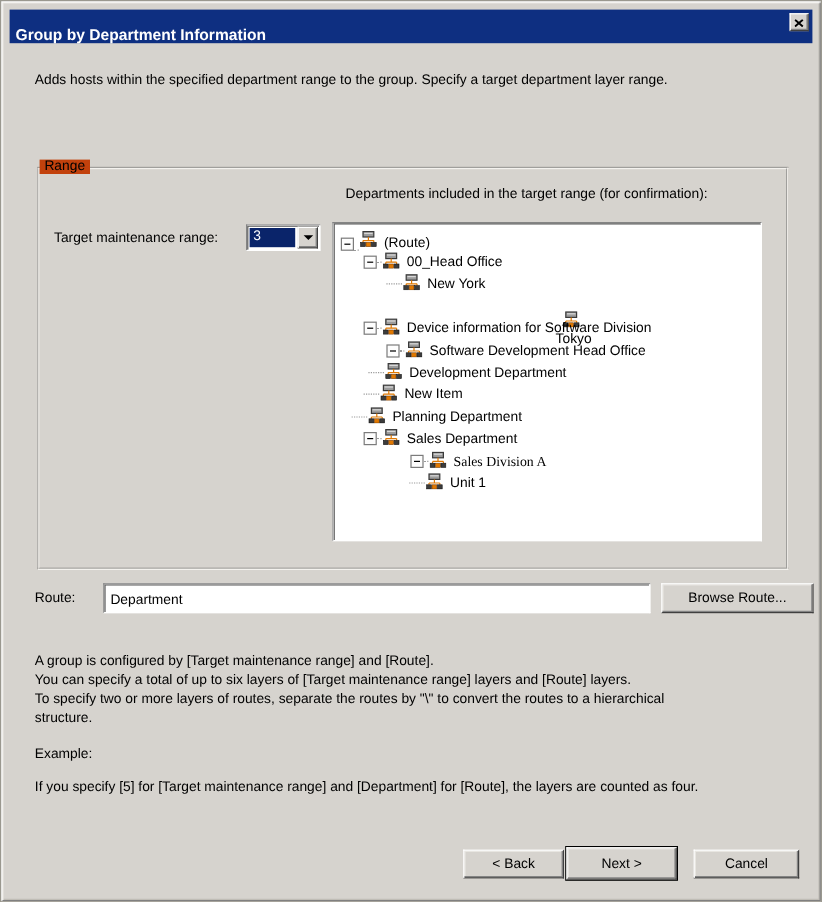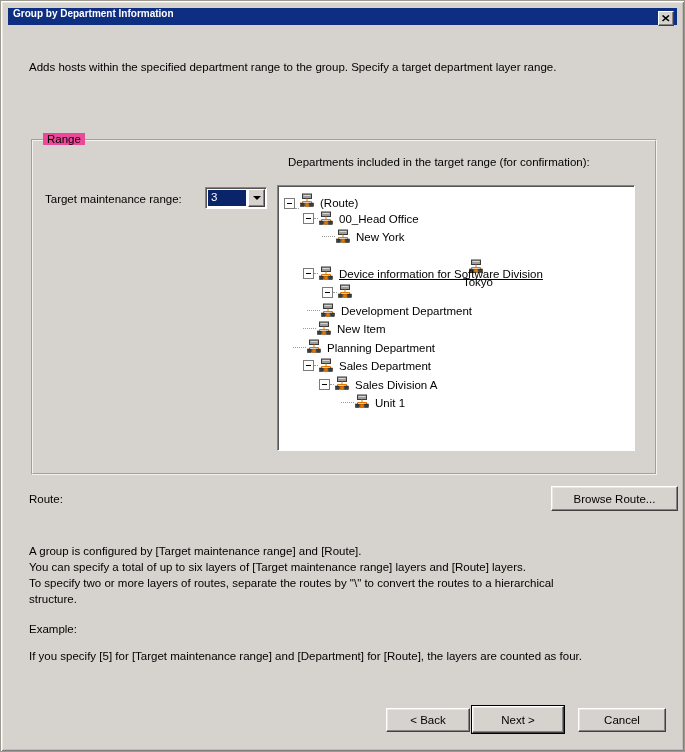--- a/index.html
+++ b/index.html
@@ -7,42 +7,42 @@
   .dialog {
     position:relative; width:685px; height:752px;
     background:#d6d3ce;
     font-family:"Liberation Sans", sans-serif;
     font-size:11.5px; color:#000;
     border:1px solid #9a988f;
     box-shadow: inset 1px 1px 0 #ffffff, inset -1px -1px 0 #808080,
                 inset 2px 2px 0 #e8e6e1, inset -2px -2px 0 #c0bdb6;
   }
   .titlebar {
-    position:absolute; left:7px; top:7px; right:7px; height:17px;
-    display:flex; align-items:flex-start;
+    position:absolute; left:7px; top:7px; right:7px; height:28px;
+    display:flex; align-items:flex-end;
     padding-left:5px;
-    color:#fff; font-weight:bold; font-size:10px;
+    color:#fff; font-weight:bold; font-size:13px;
   }
   .close-btn {
     position:absolute; right:3px; top:3px; width:16px; height:15px;
     background:#d6d3ce;
     border:1px solid; border-color:#ffffff #404040 #404040 #ffffff;
     box-shadow: inset -1px -1px 0 #848484;
     display:flex; align-items:center; justify-content:center;
     cursor:default;
   }
   .intro { position:absolute; left:28px; top:60px; width:636px; }
 
   .groupbox {
     position:absolute; left:30px; top:138px; width:626px; height:336px;
     border:2px groove #f4f2ee;
   }
   .groupbox-legend {
-    position:absolute; left:10px; top:-8px;
-    background:#ec4899; padding:0 4px;
+    position:absolute; left:0; top:-8px;
+    background:#c2410c; padding:0 4px;
   }
   .tree-caption { position:absolute; left:255px; top:15px; width:365px; }
   .target-label  { position:absolute; left:12px; top:52px; }
 
   .combo {
     position:absolute; left:172px; top:46px; width:62px; height:22px;
     background:#fff;
     border:1px solid; border-color:#848484 #ffffff #ffffff #848484;
     box-shadow: inset 1px 1px 0 #555555;
     display:flex;
@@ -190,21 +190,21 @@
           <span class="node-icon"><svg width="16" height="14" viewBox="0 0 16 14">
               <rect x="3.5" y="1" width="9" height="4.5" fill="#9c9c9c" stroke="#3a3a3a" stroke-width="1"></rect>
               <rect x="4.5" y="2" width="7" height="1" fill="#d8d8d8"></rect>
               <path d="M8 5.5 V8.5 M3.5 8.5 H12.5 M3.5 8.5 V10 M12.5 8.5 V10" stroke="#e07800" stroke-width="1" fill="none"></path>
               <rect x="1.5" y="10" width="4" height="3.5" fill="#3c3c3c" stroke="#141414" stroke-width="0.5"></rect>
               <rect x="6" y="10" width="4" height="3.5" fill="#e07800" stroke="#7a3c00" stroke-width="0.5"></rect>
               <rect x="10.5" y="10" width="4" height="3.5" fill="#3c3c3c" stroke="#141414" stroke-width="0.5"></rect>
             </svg></span>
           <span class="tree-label">Tokyo</span>
         </div>
-        <div class="tree-row" style="padding-left: 25px; text-decoration: underline;">
+        <div class="tree-row" style="padding-left: 25px;">
           <div class="expander"></div>
           <div class="dash-short"></div>
           <span class="node-icon"><svg width="16" height="14" viewBox="0 0 16 14">
               <rect x="3.5" y="1" width="9" height="4.5" fill="#9c9c9c" stroke="#3a3a3a" stroke-width="1"></rect>
               <rect x="4.5" y="2" width="7" height="1" fill="#d8d8d8"></rect>
               <path d="M8 5.5 V8.5 M3.5 8.5 H12.5 M3.5 8.5 V10 M12.5 8.5 V10" stroke="#e07800" stroke-width="1" fill="none"></path>
               <rect x="1.5" y="10" width="4" height="3.5" fill="#3c3c3c" stroke="#141414" stroke-width="0.5"></rect>
               <rect x="6" y="10" width="4" height="3.5" fill="#e07800" stroke="#7a3c00" stroke-width="0.5"></rect>
               <rect x="10.5" y="10" width="4" height="3.5" fill="#3c3c3c" stroke="#141414" stroke-width="0.5"></rect>
             </svg></span>
@@ -214,20 +214,21 @@
           <div class="expander"></div>
           <div class="dash-short"></div>
           <span class="node-icon"><svg width="16" height="14" viewBox="0 0 16 14">
               <rect x="3.5" y="1" width="9" height="4.5" fill="#9c9c9c" stroke="#3a3a3a" stroke-width="1"></rect>
               <rect x="4.5" y="2" width="7" height="1" fill="#d8d8d8"></rect>
               <path d="M8 5.5 V8.5 M3.5 8.5 H12.5 M3.5 8.5 V10 M12.5 8.5 V10" stroke="#e07800" stroke-width="1" fill="none"></path>
               <rect x="1.5" y="10" width="4" height="3.5" fill="#3c3c3c" stroke="#141414" stroke-width="0.5"></rect>
               <rect x="6" y="10" width="4" height="3.5" fill="#e07800" stroke="#7a3c00" stroke-width="0.5"></rect>
               <rect x="10.5" y="10" width="4" height="3.5" fill="#3c3c3c" stroke="#141414" stroke-width="0.5"></rect>
             </svg></span>
+          <span class="tree-label">Software Development Head Office</span>
         </div>
         <div class="tree-row" style="padding-left: 29px;">
           <div class="dash"></div>
           <span class="node-icon"><svg width="16" height="14" viewBox="0 0 16 14">
               <rect x="3.5" y="1" width="9" height="4.5" fill="#9c9c9c" stroke="#3a3a3a" stroke-width="1"></rect>
               <rect x="4.5" y="2" width="7" height="1" fill="#d8d8d8"></rect>
               <path d="M8 5.5 V8.5 M3.5 8.5 H12.5 M3.5 8.5 V10 M12.5 8.5 V10" stroke="#e07800" stroke-width="1" fill="none"></path>
               <rect x="1.5" y="10" width="4" height="3.5" fill="#3c3c3c" stroke="#141414" stroke-width="0.5"></rect>
               <rect x="6" y="10" width="4" height="3.5" fill="#e07800" stroke="#7a3c00" stroke-width="0.5"></rect>
               <rect x="10.5" y="10" width="4" height="3.5" fill="#3c3c3c" stroke="#141414" stroke-width="0.5"></rect>
@@ -264,21 +265,21 @@
           <span class="node-icon"><svg width="16" height="14" viewBox="0 0 16 14">
               <rect x="3.5" y="1" width="9" height="4.5" fill="#9c9c9c" stroke="#3a3a3a" stroke-width="1"></rect>
               <rect x="4.5" y="2" width="7" height="1" fill="#d8d8d8"></rect>
               <path d="M8 5.5 V8.5 M3.5 8.5 H12.5 M3.5 8.5 V10 M12.5 8.5 V10" stroke="#e07800" stroke-width="1" fill="none"></path>
               <rect x="1.5" y="10" width="4" height="3.5" fill="#3c3c3c" stroke="#141414" stroke-width="0.5"></rect>
               <rect x="6" y="10" width="4" height="3.5" fill="#e07800" stroke="#7a3c00" stroke-width="0.5"></rect>
               <rect x="10.5" y="10" width="4" height="3.5" fill="#3c3c3c" stroke="#141414" stroke-width="0.5"></rect>
             </svg></span>
           <span class="tree-label">Sales Department</span>
         </div>
-        <div class="tree-row" style="padding-left: 41px;">
+        <div class="tree-row" style="padding-left: 64px; font-family: Liberation Serif, serif;">
           <div class="expander"></div>
           <div class="dash-short"></div>
           <span class="node-icon"><svg width="16" height="14" viewBox="0 0 16 14">
               <rect x="3.5" y="1" width="9" height="4.5" fill="#9c9c9c" stroke="#3a3a3a" stroke-width="1"></rect>
               <rect x="4.5" y="2" width="7" height="1" fill="#d8d8d8"></rect>
               <path d="M8 5.5 V8.5 M3.5 8.5 H12.5 M3.5 8.5 V10 M12.5 8.5 V10" stroke="#e07800" stroke-width="1" fill="none"></path>
               <rect x="1.5" y="10" width="4" height="3.5" fill="#3c3c3c" stroke="#141414" stroke-width="0.5"></rect>
               <rect x="6" y="10" width="4" height="3.5" fill="#e07800" stroke="#7a3c00" stroke-width="0.5"></rect>
               <rect x="10.5" y="10" width="4" height="3.5" fill="#3c3c3c" stroke="#141414" stroke-width="0.5"></rect>
             </svg></span>
@@ -293,20 +294,21 @@
               <rect x="1.5" y="10" width="4" height="3.5" fill="#3c3c3c" stroke="#141414" stroke-width="0.5"></rect>
               <rect x="6" y="10" width="4" height="3.5" fill="#e07800" stroke="#7a3c00" stroke-width="0.5"></rect>
               <rect x="10.5" y="10" width="4" height="3.5" fill="#3c3c3c" stroke="#141414" stroke-width="0.5"></rect>
             </svg></span>
           <span class="tree-label">Unit 1</span>
         </div>
       </div>
   </div>
 
   <div class="route-label">Route:</div>
+  <input class="route-input" type="text" value="Department" style="">
   <button class="btn browse-btn">Browse Route...</button>
 
   <div class="notes">
     <p>A group is configured by [Target maintenance range] and [Route].</p>
     <p>You can specify a total of up to six layers of [Target maintenance range] layers and [Route] layers.</p>
     <p>To specify two or more layers of routes, separate the routes by "\" to convert the routes to a hierarchical</p>
     <p>structure.</p>
   </div>
   <div class="example">
     <p>Example:</p>

